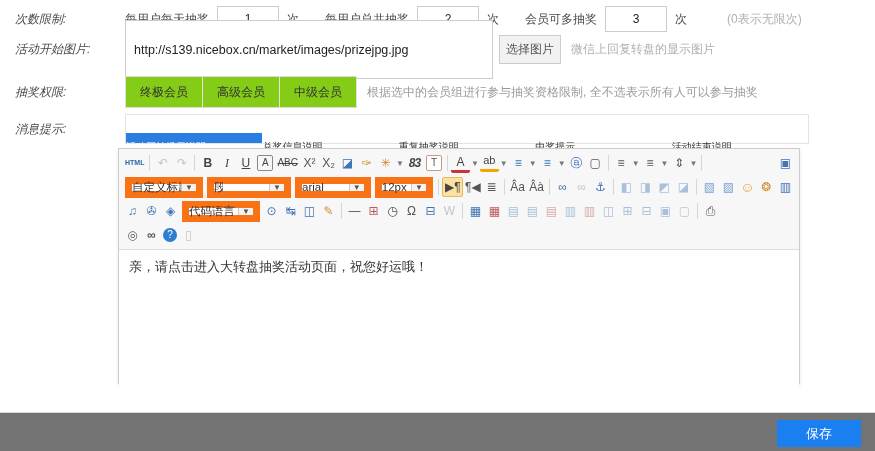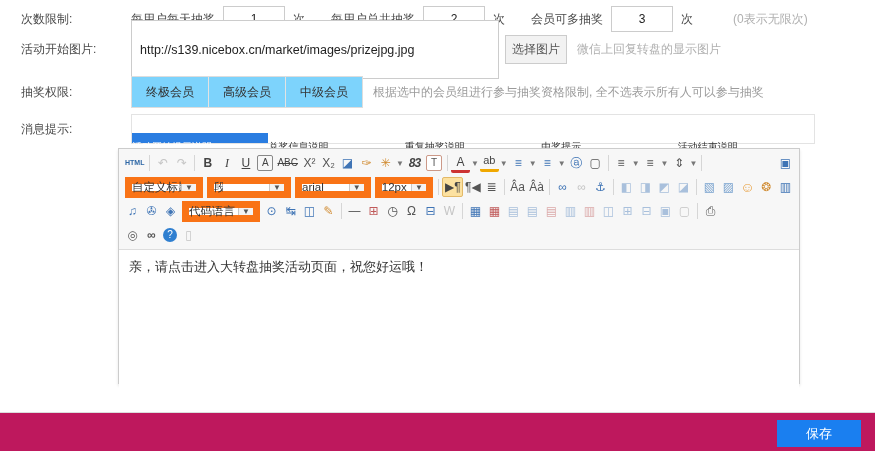--- a/index.html
+++ b/index.html
@@ -3,32 +3,32 @@
 <meta charset="utf-8">
 <style>
   html,body{margin:0;padding:0;}
   body{width:875px;height:451px;position:relative;background:#fff;
        font-family:"Liberation Sans","DejaVu Sans",sans-serif;font-size:12px;color:#333;overflow:hidden;}
   .row{position:absolute;left:0;right:0;display:flex;align-items:center;}
   #row-limit{top:6px;height:26px;}
   #row-image{top:35px;height:29px;}
   #row-perm{top:76px;height:32px;}
   #row-msg{top:114px;height:30px;}
-  .flabel{width:110px;flex:none;padding-left:21px;color:#4a4a4a;}
+  .flabel{width:110px;flex:none;padding-left:15px;color:#4a4a4a;font-style:italic;}
   .lf-text{margin-right:8px;color:#4a4a4a;}
   input.num{width:56px;height:22px;border:1px solid #ccc;text-align:center;font-size:12px;
             font-family:inherit;margin-right:8px;outline:none;color:#222;}
   .lf-unit{margin-right:26px;color:#4a4a4a;}
   .hint{color:#b0b0b0;}
   #url-input{width:350px;height:25px;border:1px solid #ccc;padding:16px 8px;font-size:12.5px;
              font-family:inherit;color:#222;outline:none;}
   #pick-btn{margin-left:6px;width:60px;height:27px;background:#f2f2f2;border:1px solid #ccc;
             color:#555;font-size:12px;text-align:center;line-height:27px;cursor:pointer;}
   #row-image .hint{margin-left:10px;}
-  #perm-group{display:flex;border:1px solid #ddd;background:#7dd3fc;}
+  #perm-group{display:flex;border:1px solid #ddd;background:#84cc16;}
   .seg{padding:0 14px;height:30px;line-height:30px;color:#333;border-right:1px solid #e3e3e3;cursor:pointer;}
   .seg:last-child{border-right:none;}
   #row-perm .hint{margin-left:10px;color:#9b9b9b;}
   #tab-bar{display:flex;width:682px;border:1px solid #e3e3e3;height:28px;background:#fff;}
   .tab{flex:1;text-align:left;line-height:28px;font-size:10px;color:#333;cursor:pointer;margin-top:18px;}
   .tab.active{background:#2a7de1;color:#fff;}
   #editor{position:absolute;left:118px;top:148px;width:682px;height:236px;border:1px solid #ccc;
           box-shadow:0 2px 3px rgba(0,0,0,.10);box-sizing:border-box;background:#fff;}
   #toolbar{background:#f7f7f7;border-bottom:1px solid #ddd;padding:2px 4px;}
   .tb-row{display:flex;align-items:center;height:24px;}
@@ -59,21 +59,21 @@
   .dim{color:#c5c5c5;}
   .org{color:#d08a2f;}
   .red{color:#c05a5a;}
   .drk{color:#555;}
   .sml{color:#e79b36;font-size:14px;}
   .img{color:#7aa3cf;}
   .hl{background:#fce1a0;border:1px solid #e3b968;height:18px;line-height:18px;}
   .hlp{background:#2f7fd0;color:#fff;border-radius:50%;width:14px;height:14px;line-height:14px;
        font-size:10px;margin:3px 2px;padding:0;min-width:14px;}
   #editor-content{height:132px;background:#fff;padding:8px 10px;font-size:13px;color:#333;cursor:text;}
-  #footer{position:absolute;left:0;top:412px;width:875px;height:39px;background:#be185d;
+  #footer{position:absolute;left:0;top:412px;width:875px;height:39px;background:#737373;
           border-top:1px solid #dcdcdc;box-sizing:border-box;}
   #save-btn{position:absolute;right:14px;top:7px;width:84px;height:27px;background:#1a7ff0;color:#fff;
             text-align:center;line-height:27px;font-size:13px;cursor:pointer;}
 </style>
 </head>
 <body>
 
 <div class="row" id="row-limit">
   <span class="flabel">次数限制:</span>
   <span id="limit-fields" style="display:flex;align-items:center;">

